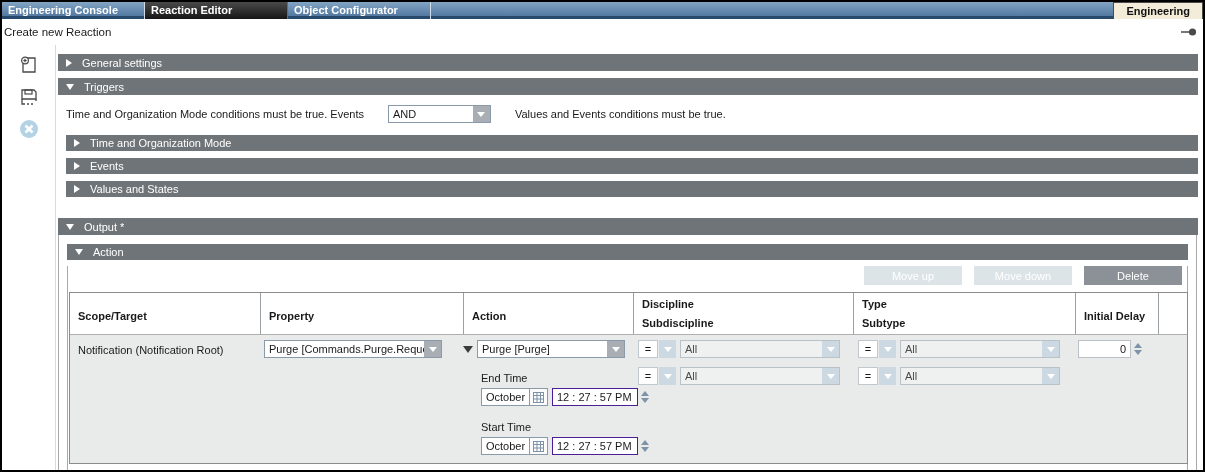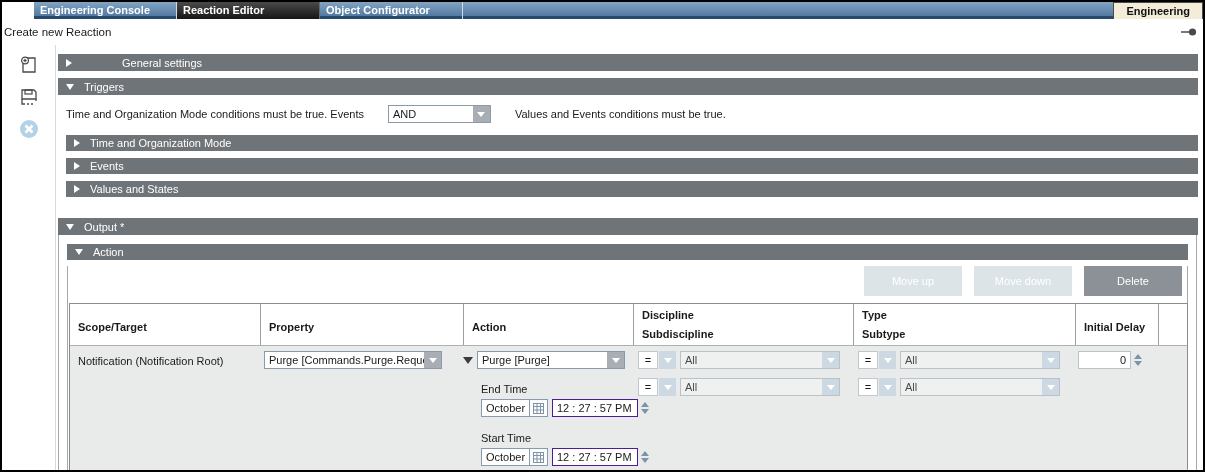--- a/index.html
+++ b/index.html
@@ -4,21 +4,21 @@
 <style>
   * { margin:0; padding:0; box-sizing:border-box; }
   html,body { background:#fff; }
   body { font-family:"Liberation Sans", sans-serif; font-size:11px; color:#1a1a1a; }
 
   .window { position:relative; width:1205px; height:472px; border:2px solid #000;
             background:#fff; overflow:hidden; }
 
   
   .tabbar { position:relative; height:17px; display:flex;
-            background:linear-gradient(#83a5c4,#49709a);margin-left:32px; }
+            background:linear-gradient(#83a5c4,#49709a); }
   .tabbar::after { content:''; position:absolute; left:0; bottom:0; width:100%; height:3px;
                    background:#27496e; }
   .tab { position:relative; z-index:2; height:17px; padding:1px 10px 0 6px; min-width:143px;
          color:#fff; font-weight:bold; line-height:14px; cursor:default;
          border-right:1px solid #cfdbe7; }
   .tab.active { background:linear-gradient(#4a4a4a,#161616); border-right:1px solid #6a6a6a; }
   .tab-spacer { flex:1; }
   .tab-right { position:relative; z-index:2; height:17px; padding:1px 12px 0 12px;
                background:#f2ecd9; color:#111; font-weight:bold; line-height:14px;
                border:1px solid #4a4a4a; border-bottom:none; }
@@ -41,21 +41,21 @@
              padding-left:8px; cursor:pointer; }
   .sec-hdr .lbl { margin-left:10px; }
   .sub-hdr { height:16px; background:#6f7478; color:#fff; display:flex; align-items:center;
              padding-left:8px; cursor:pointer; }
   .sub-hdr .lbl { margin-left:10px; }
   .tri-r { width:0; height:0; border-left:6px solid #fff; border-top:4px solid transparent; border-bottom:4px solid transparent; }
   .tri-d { width:0; height:0; border-top:6px solid #fff; border-left:4px solid transparent; border-right:4px solid transparent; }
   .tri-d-dark { width:0; height:0; border-top:7px solid #3c3c3c; border-left:5px solid transparent; border-right:5px solid transparent; }
   .tri-d-sm { width:0; height:0; border-top:5px solid #fff; border-left:4px solid transparent; border-right:4px solid transparent; }
 
-  .mt9{margin-top:9px;gap:40px;} .mt7{margin-top:7px;} .mt2{margin-top:2px;} .mt21{margin-top:21px;}
+  .mt9{margin-top:9px;} .mt7{margin-top:7px;} .mt2{margin-top:2px;} .mt21{margin-top:21px;}
   .indent { margin-left:8px; }
 
   
   .trigrow { height:38px; display:flex; align-items:center; padding-left:8px; gap:24px; background:#fff; }
 
   
   .dd { display:inline-flex; height:18px; background:#fff; border:1px solid #8a9aa8; align-items:stretch; cursor:pointer; }
   .dd .txt { flex:1; padding:2px 0 0 4px; white-space:nowrap; overflow:hidden; }
   .dd .btn { width:17px; background:#a8aeb3; display:flex; align-items:center; justify-content:center; }
   .dd.dis { background:#eff1f1; border-color:#b9c2c9; color:#4a4a4a; }
@@ -65,21 +65,21 @@
            align-items:center; justify-content:center; cursor:pointer; }
   .tbtn { display:inline-flex; width:17px; height:18px; background:#ccd9e2; align-items:center;
           justify-content:center; margin-left:1px; cursor:pointer; }
 
   
   .out-body { border:1px solid #a8a8a8; border-top:none; margin-right:1px;
               padding:9px 8px 12px 8px; min-height:240px; }
   .act-body { border:1px solid #a8a8a8; border-top:none; padding:0 1px 8px 1px; }
 
   .btnrow { display:flex; justify-content:flex-end; gap:12px; margin:6px 4px 0 0; }
-  .pushbtn { width:98px; height:30px; border:none; color:#fff; font-family:inherit; font-size:11px; cursor:pointer;text-align:center; }
+  .pushbtn { width:98px; height:19px; border:none; color:#fff; font-family:inherit; font-size:11px; cursor:pointer;text-align:center; }
   .pushbtn.dis { background:#dde4e7; }
   .pushbtn.en  { background:#8b9196; }
 
   
   .tbl { margin-top:7px; border:1px solid #8c8c8c; width:1119px; }
   .thead { display:grid; grid-template-columns:190px 203px 170px 220px 222px 83px 27px;
            height:42px; background:#fff; border-bottom:1px solid #b0b0b0; font-weight:bold; }
   .th { border-left:1px solid #9aa0a4; padding:5px 0 0 8px; display:flex; flex-direction:column; justify-content:space-between; padding-bottom:5px; }
   .th:first-child { border-left:none; }
   .th.single { justify-content:center; padding-bottom:0; }

